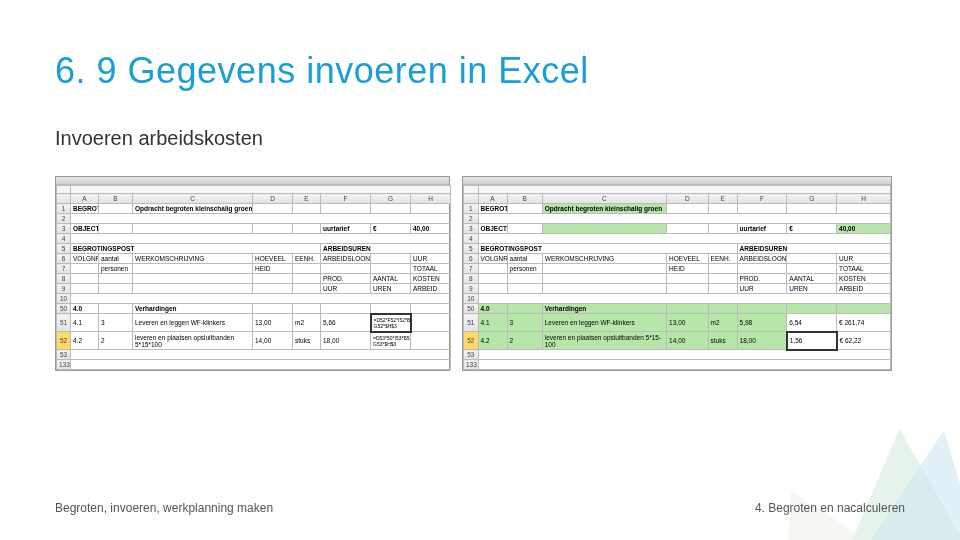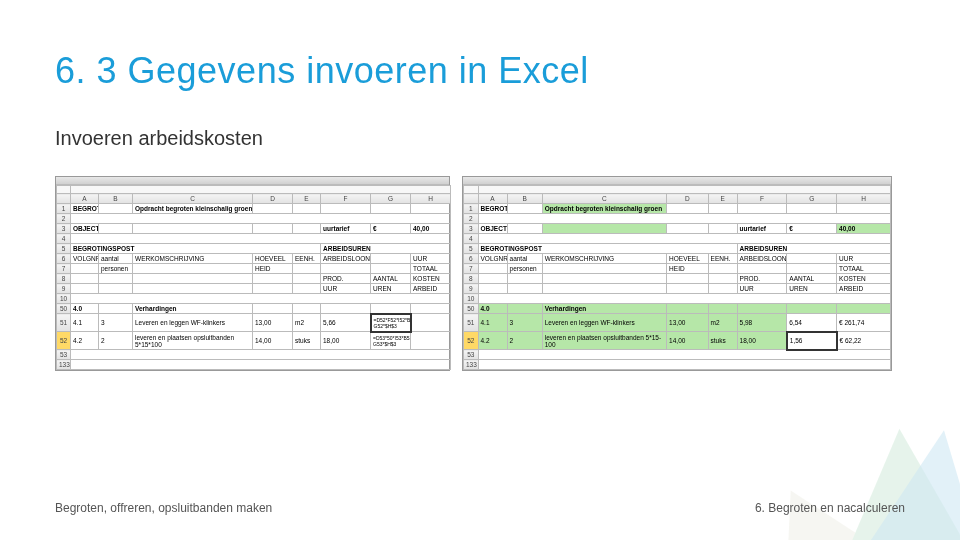--- a/index.html
+++ b/index.html
@@ -26,21 +26,21 @@
   .decor { position: absolute; right: -40px; bottom: -40px; width: 260px; height: 200px; opacity: 0.5; z-index: -1; }
   .decor .poly { position: absolute; }
   .p1 { width: 0; height: 0; border-left: 90px solid transparent; border-right: 60px solid transparent; border-bottom: 150px solid #cfe9d8; right: 30px; bottom: 0; transform: rotate(-8deg); }
   .p2 { width: 0; height: 0; border-left: 70px solid transparent; border-right: 80px solid transparent; border-bottom: 160px solid #9fd0e8; right: -10px; bottom: -10px; transform: rotate(10deg); opacity: 0.6; }
   .p3 { width: 0; height: 0; border-left: 50px solid transparent; border-right: 90px solid transparent; border-bottom: 120px solid #eaeadf; right: 100px; bottom: -20px; transform: rotate(-20deg); opacity: 0.8; }
 </style>
 </head>
 <body>
 
 <div class="slide">
-  <h1 class="title">6. 3 Gegevens invoeren in Excel</h1>
+  <h1 class="title">6. 9 Gegevens invoeren in Excel</h1>
   <div class="subtitle">Invoeren arbeidskosten</div>
 
   <div class="shots">
 
     <div class="shot shot1">
       <div class="ctrls"></div>
       <table>
         <colgroup>
           <col style="width:14px">
             <col style="width:28px">
@@ -350,21 +350,21 @@
               <td class="rowhdr">133</td>
               <td colspan="8"></td>
             </tr>
       </tbody>
         </table>
     </div>
   </div>
 </div>
 
 <div class="footer">
-  <span>Begroten, offreren, opsluitbanden maken</span>
-  <span>6. Begroten en nacalculeren</span>
+  <span>Begroten, invoeren, werkplanning maken</span>
+  <span>4. Begroten en nacalculeren</span>
 </div>
 
 <div class="decor">
   <div class="poly p3"></div>
   <div class="poly p1"></div>
   <div class="poly p2"></div>
 </div>
 
 </body></html>

